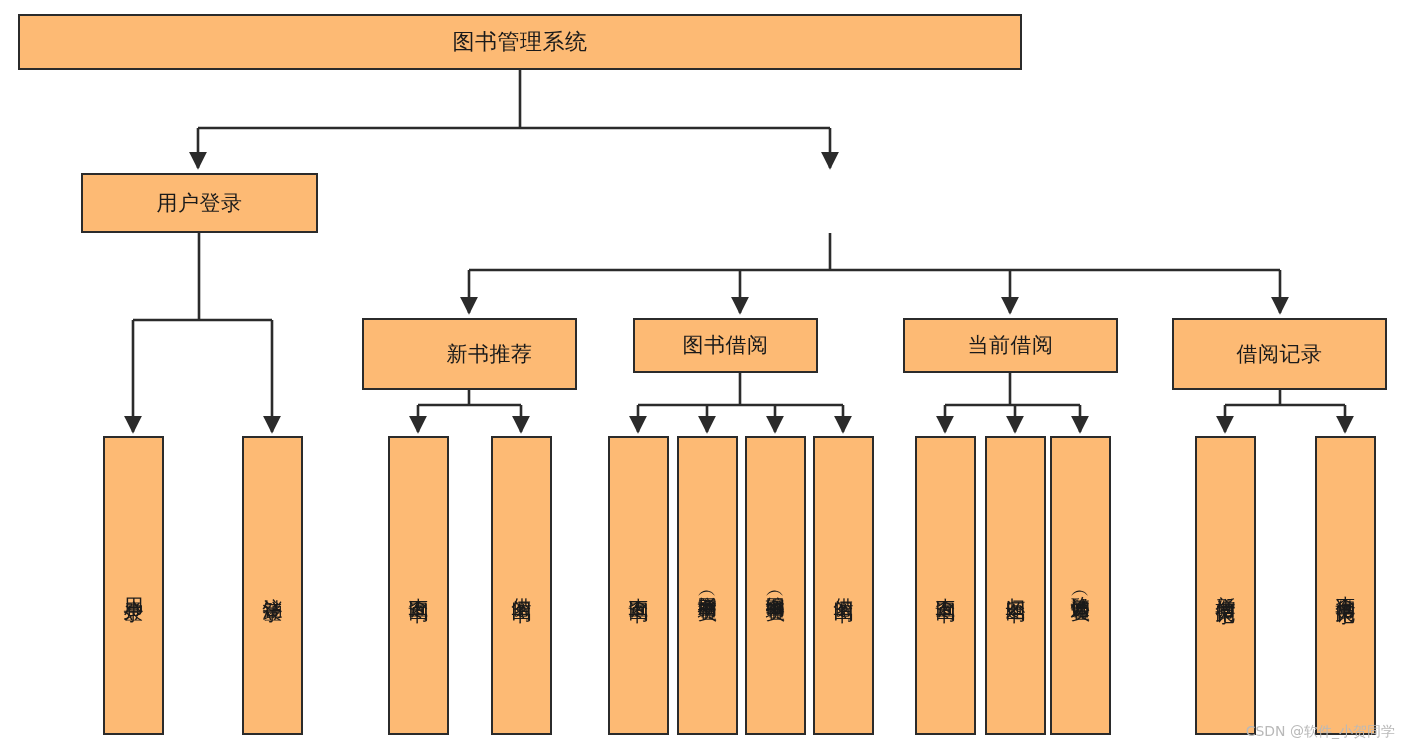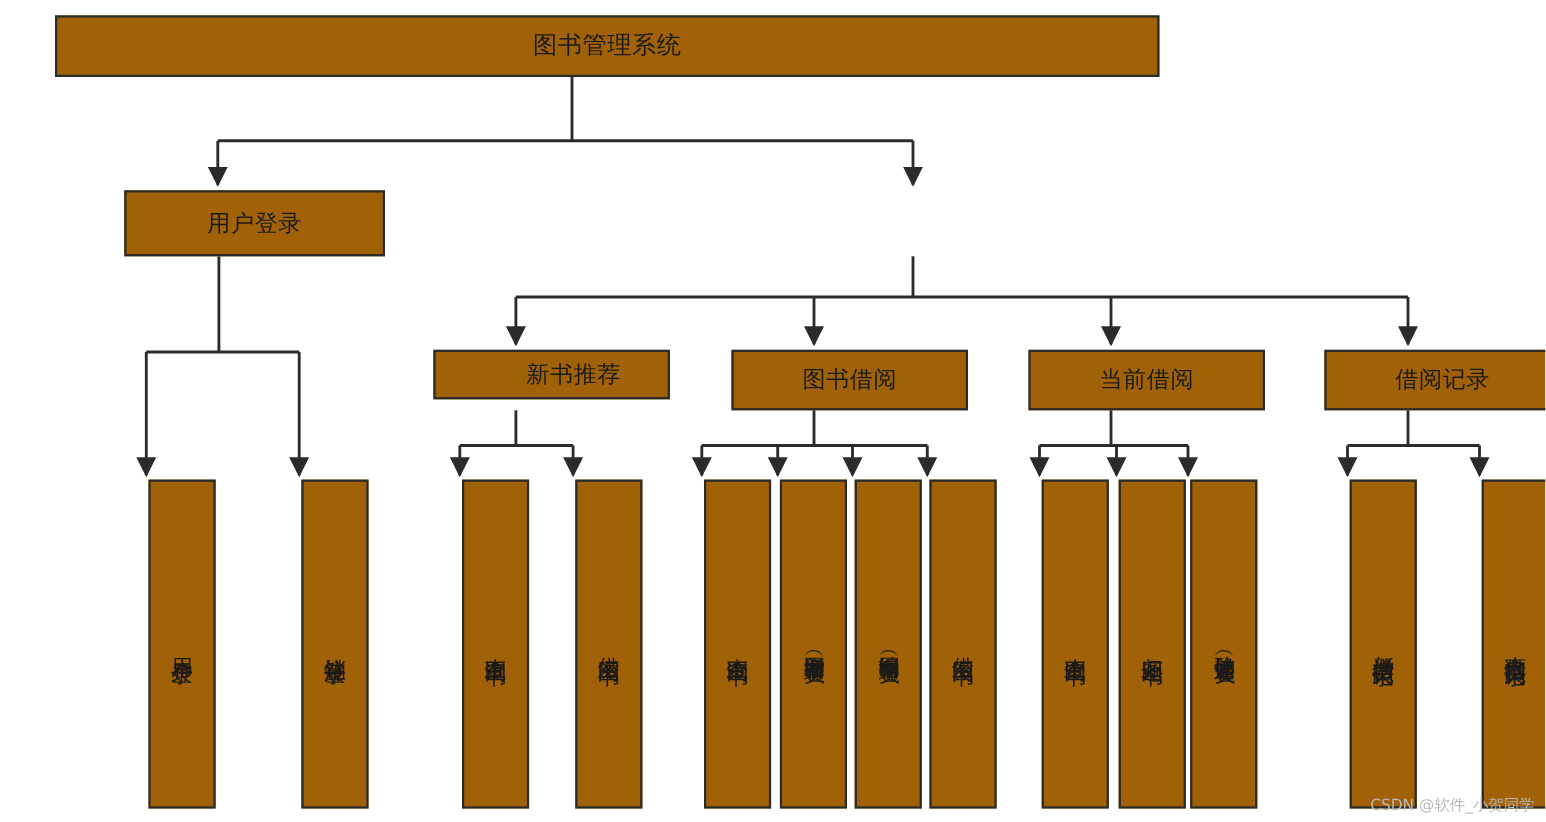--- a/index.html
+++ b/index.html
@@ -21,26 +21,25 @@
     position: absolute;
     left: 0;
     top: 0;
     width: 1405px;
     height: 747px;
   }
   .node {
     position: absolute;
     box-sizing: border-box;
     border: 2.5px solid #2b2b2b;
-    background: #a16207;
+    background: #fdba74;
     display: flex;
     align-items: center;
     justify-content: center;
     color: #1a1a1a;
-    margin-left: 32px;
   }
   .node .label {
     font-size: 21px;
     line-height: 1.25;
     letter-spacing: 0.5px;
     white-space: nowrap;
   }
   .node.root .label { font-size: 22px; }
   .node.level2 .label { font-size: 21px; }
   .node.level3 .label { font-size: 21px; }
@@ -128,30 +127,30 @@
   </svg>
 
   <div class="node root" style="left:18px; top:14px; width:1004px; height:56px;">
     <span class="label">图书管理系统</span>
   </div>
 
   <div class="node level2" style="left:81px; top:173px; width:237px; height:60px;">
     <span class="label">用户登录</span>
   </div>
 
-  <div class="node level3" style="left:362px; top:318px; width:215px; height:45px;padding-left:40px;">
+  <div class="node level3" style="left:362px; top:318px; width:215px; height:72px;padding-left:40px;">
     <span class="label">新书推荐</span>
   </div>
-  <div class="node level3" style="left:633px; top:318px; width:215px; height:55px;">
+  <div class="node level3" style="left:633px; top:318px; width:185px; height:55px;">
     <span class="label">图书借阅</span>
   </div>
   <div class="node level3" style="left:903px; top:318px; width:215px; height:55px;">
     <span class="label">当前借阅</span>
   </div>
-  <div class="node level3" style="left:1172px; top:318px; width:215px; height:55px;align-items:center;">
+  <div class="node level3" style="left:1172px; top:318px; width:215px; height:72px;align-items:center;">
     <span class="label">借阅记录</span>
   </div>
 
   <div class="node leaf" style="left:103px; top:436px; width:61px; height:299px;">
     <span class="label">用户登录</span>
   </div>
   <div class="node leaf" style="left:242px; top:436px; width:61px; height:299px;">
     <span class="label">注销登录</span>
   </div>
 

